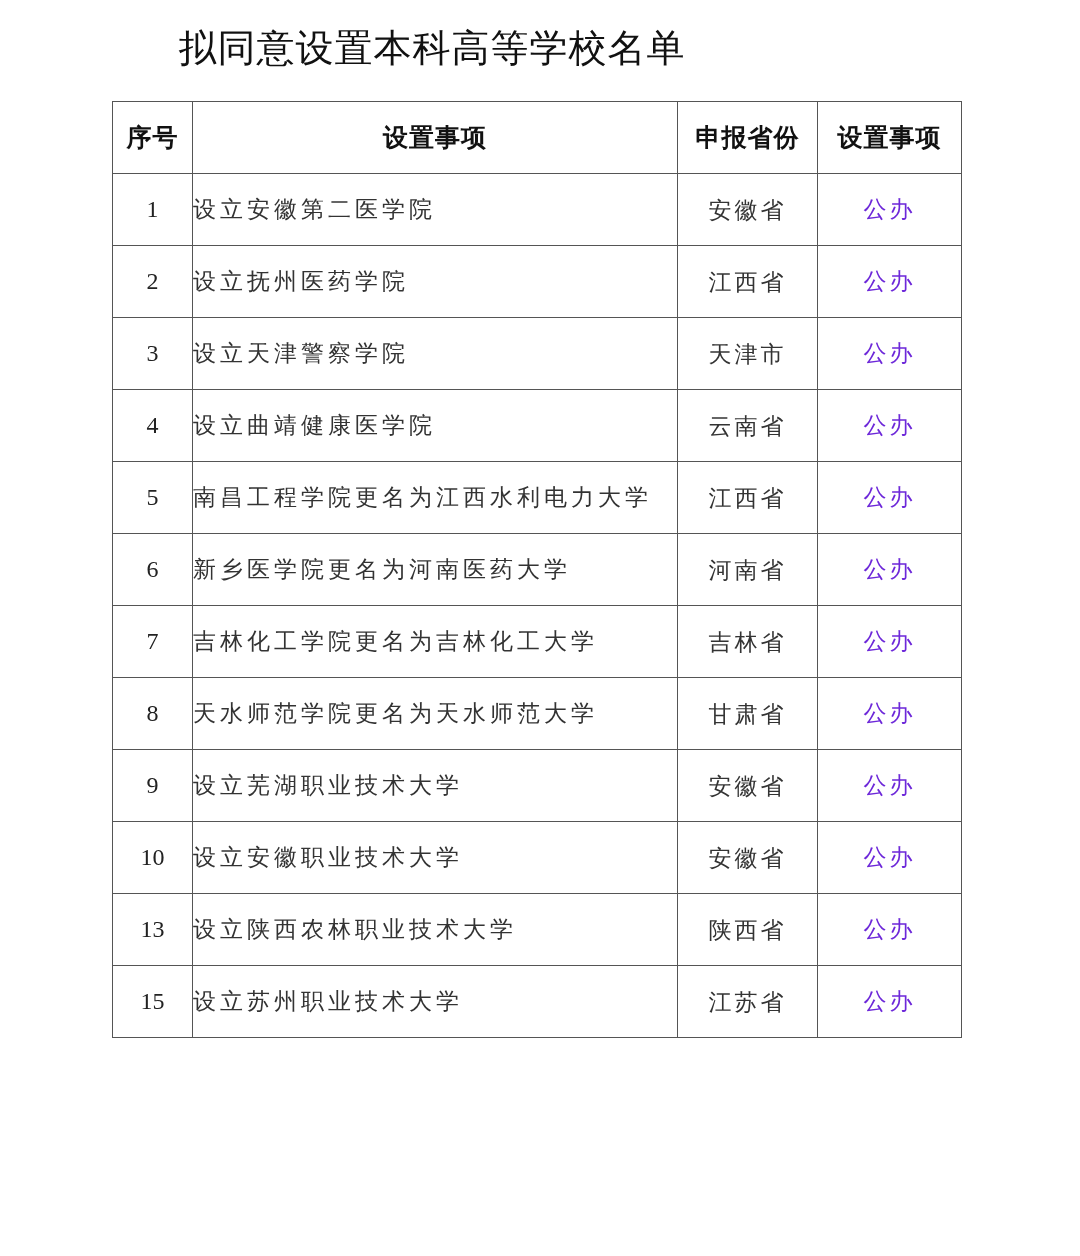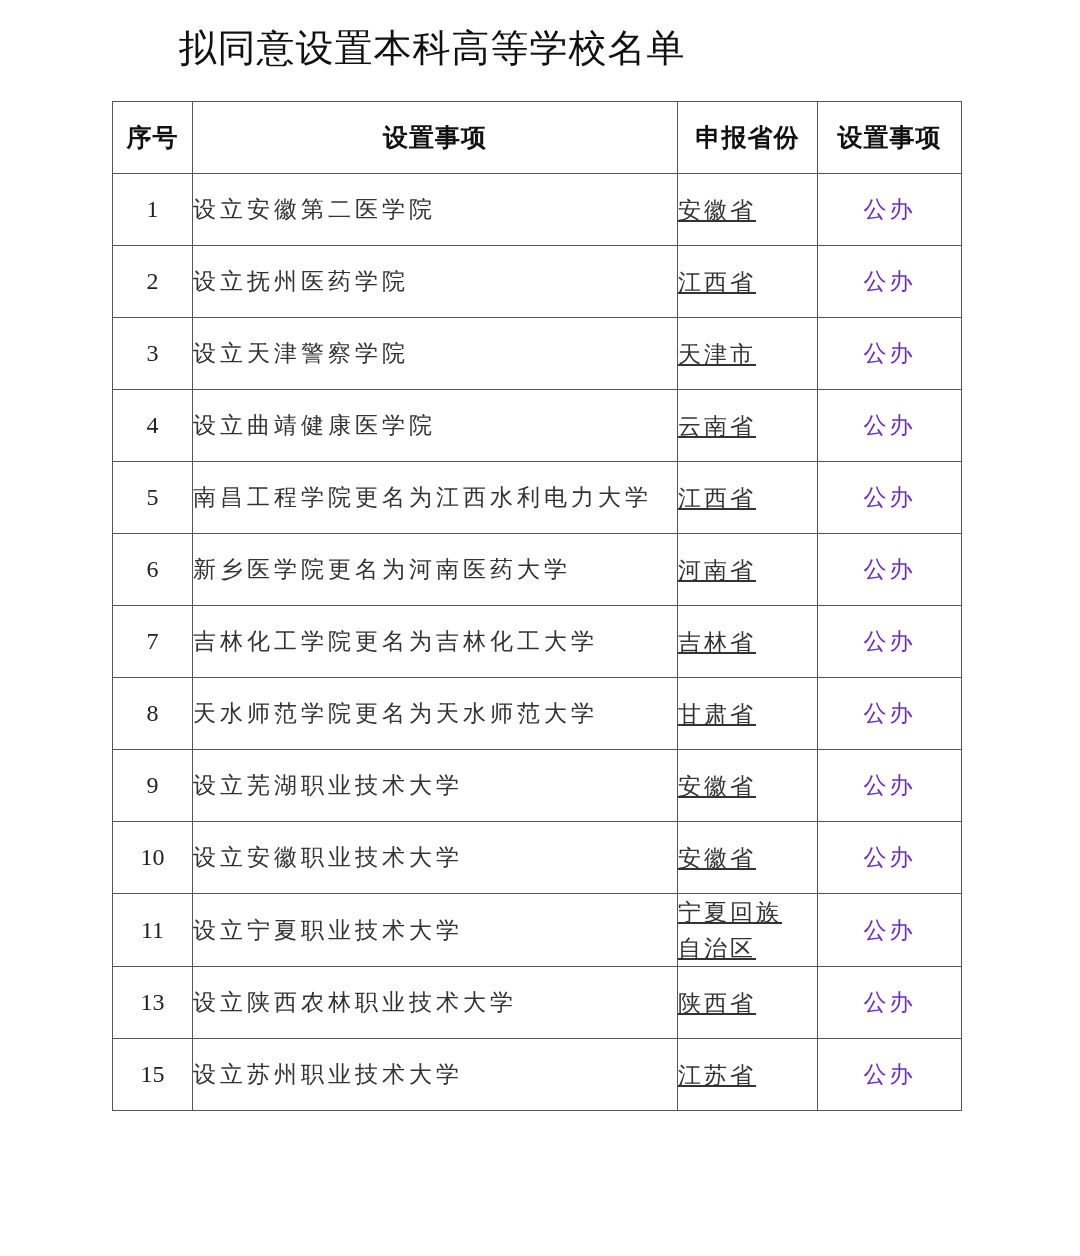--- a/index.html
+++ b/index.html
@@ -62,25 +62,25 @@
     td.item {
       text-align: left;
       padding-left: 12px;
       font-size: 23px;
       letter-spacing: 4px;
       color: #333;
       white-space: nowrap;
       overflow: hidden;
     }
     td.prov {
+      text-align: center;
       font-size: 23px;
       letter-spacing: 3px;
       color: #333;
       line-height: 36px;
-      text-decoration: underline;
     }
     td.prov span.line { display: block; }
     td.type {
       text-align: center;
       font-size: 23px;
       letter-spacing: 3px;
       color: #6d28d9;
     }
   </style>
 </head>
@@ -178,29 +178,20 @@
       </tr>
       <tr>
         <td class="no">10</td>
         <td class="item">设立安徽职业技术大学</td>
         <td class="prov">
           <span class="line">安徽省</span>
         </td>
         <td class="type">公办</td>
       </tr>
       <tr>
-        <td class="no">11</td>
-        <td class="item">设立宁夏职业技术大学</td>
-        <td class="prov">
-          <span class="line">宁夏回族</span>
-          <span class="line">自治区</span>
-        </td>
-        <td class="type">公办</td>
-      </tr>
-      <tr>
         <td class="no">13</td>
         <td class="item">设立陕西农林职业技术大学</td>
         <td class="prov">
           <span class="line">陕西省</span>
         </td>
         <td class="type">公办</td>
       </tr>
       <tr>
         <td class="no">15</td>
         <td class="item">设立苏州职业技术大学</td>

